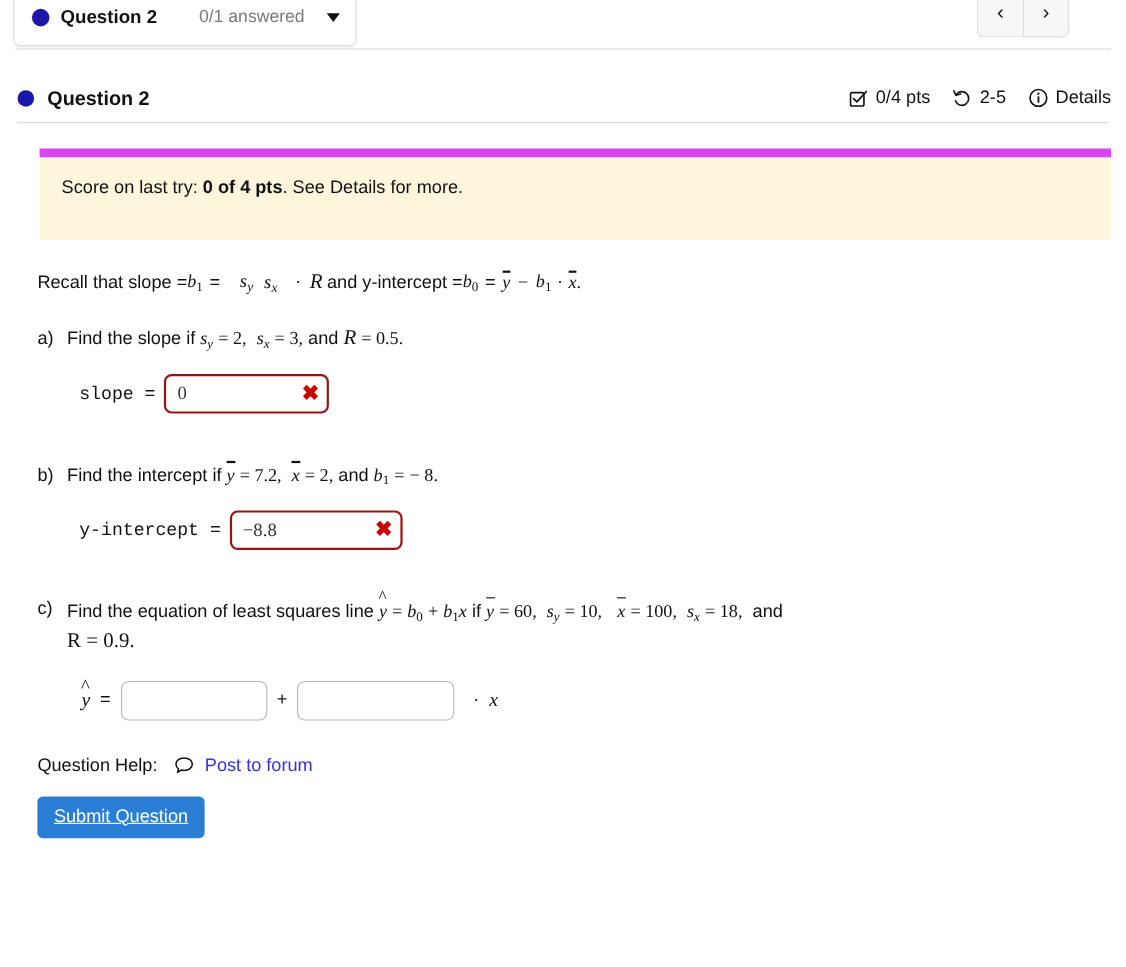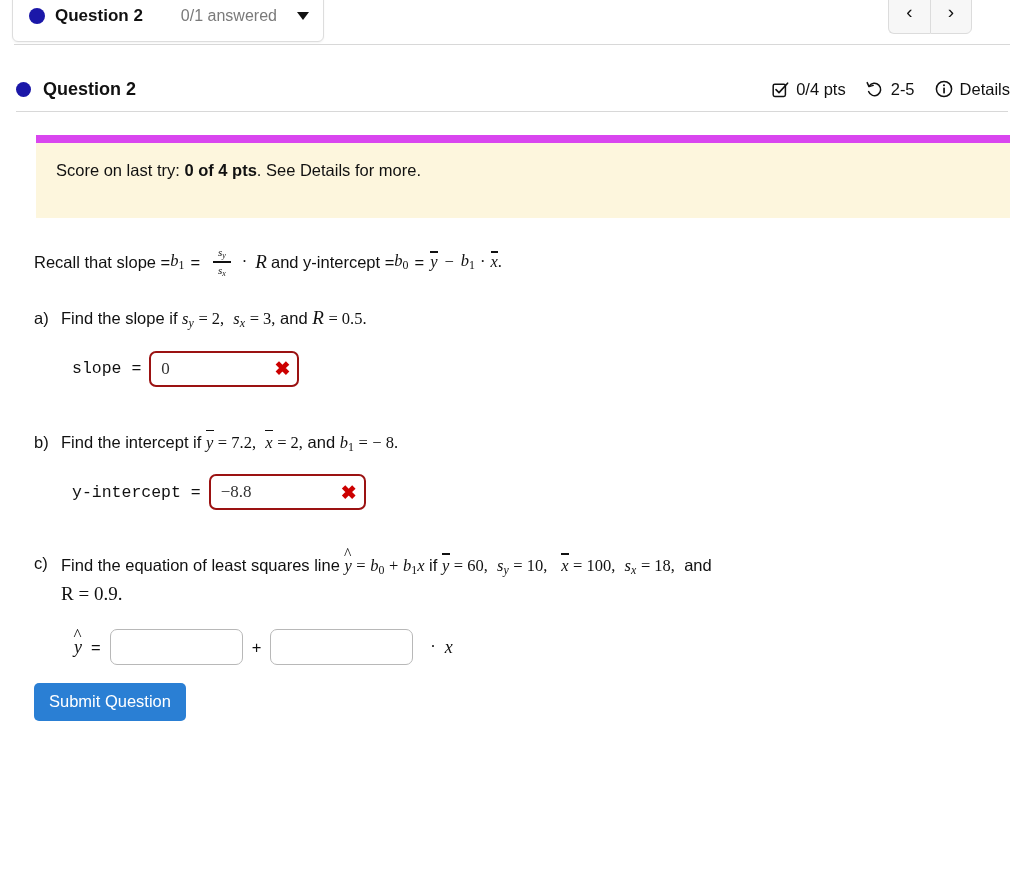--- a/index.html
+++ b/index.html
@@ -131,25 +131,25 @@
   .recall {
     margin-top: 28px;
     display: flex;
     align-items: center;
     flex-wrap: nowrap;
     white-space: nowrap;
     font-size: 16.5px;
   }
   .frac {
     display: inline-flex;
-    flex-direction: column;
+    flex-direction: row;
     align-items: center;
     vertical-align: middle;
     margin: 0 7px;
-    font-size: 11px;
+    font-size: 17px;
     line-height: 1.15;
   }
   .frac .num { padding: 0 5px 1px 5px; }
   .frac .bar { height: 1.6px; background: #111; width: 100%; }
   .frac .den { padding: 1px 5px 0 5px; }
   .sub { font-size: 0.72em; vertical-align: -0.28em; font-style: italic; }
   .subn { font-size: 0.72em; vertical-align: -0.28em; font-style: normal; }
   .bigR { font-size: 19px; }
   .ovl { position: relative; display: inline-block; }
   .ovl::after {
@@ -246,20 +246,21 @@
   #submit-btn {
     margin-top: 18px;
     background: #2a7fd4;
     color: #ffffff;
     border: none;
     border-radius: 5px;
     font-size: 16.5px;
     font-family: "Liberation Sans", sans-serif;
     padding: 9px 15px 10px 15px;
     cursor: pointer;
+    text-decoration: underline;
   }
 </style>
 </head>
 <body>
 
 <div id="topbar">
   <div id="question-tab">
     <span class="dot"></span>
     <span id="tab-title">Question 2</span>
     <span id="tab-answered">0/1 answered</span>
@@ -413,15 +414,24 @@
     </span>
     <span>+</span>
     <span class="inputbox plain">
       <input type="text" style="width: 143px;" value="">
     </span>
     <span class="math" style="margin-left:8px">·</span>
     <span class="mi" style="font-size:18px">x</span>
   </div>
 
   
+  <div id="qhelp">
+    <span class="lead">Question Help:</span>
+    <span>
+      <svg class="icon-svg" width="19" height="18" viewBox="0 0 19 18">
+        <path d="M9.4 2.0 C13.6 2.0 16.8 4.4 16.8 7.7 C16.8 11.0 13.6 13.4 9.4 13.4 C8.4 13.4 7.5 13.3 6.7 13.05 L3.4 15.2 L4.3 12.0 C2.8 10.9 2.0 9.4 2.0 7.7 C2.0 4.4 5.2 2.0 9.4 2.0 Z" fill="none" stroke="#111" stroke-width="1.4" stroke-linejoin="round"></path>
+      </svg>
+    </span>
+    <a id="forum-link" href="#">Post to forum</a>
+  </div>
 
   <button id="submit-btn">Submit Question</button>
 </div>
 
 </body></html>

